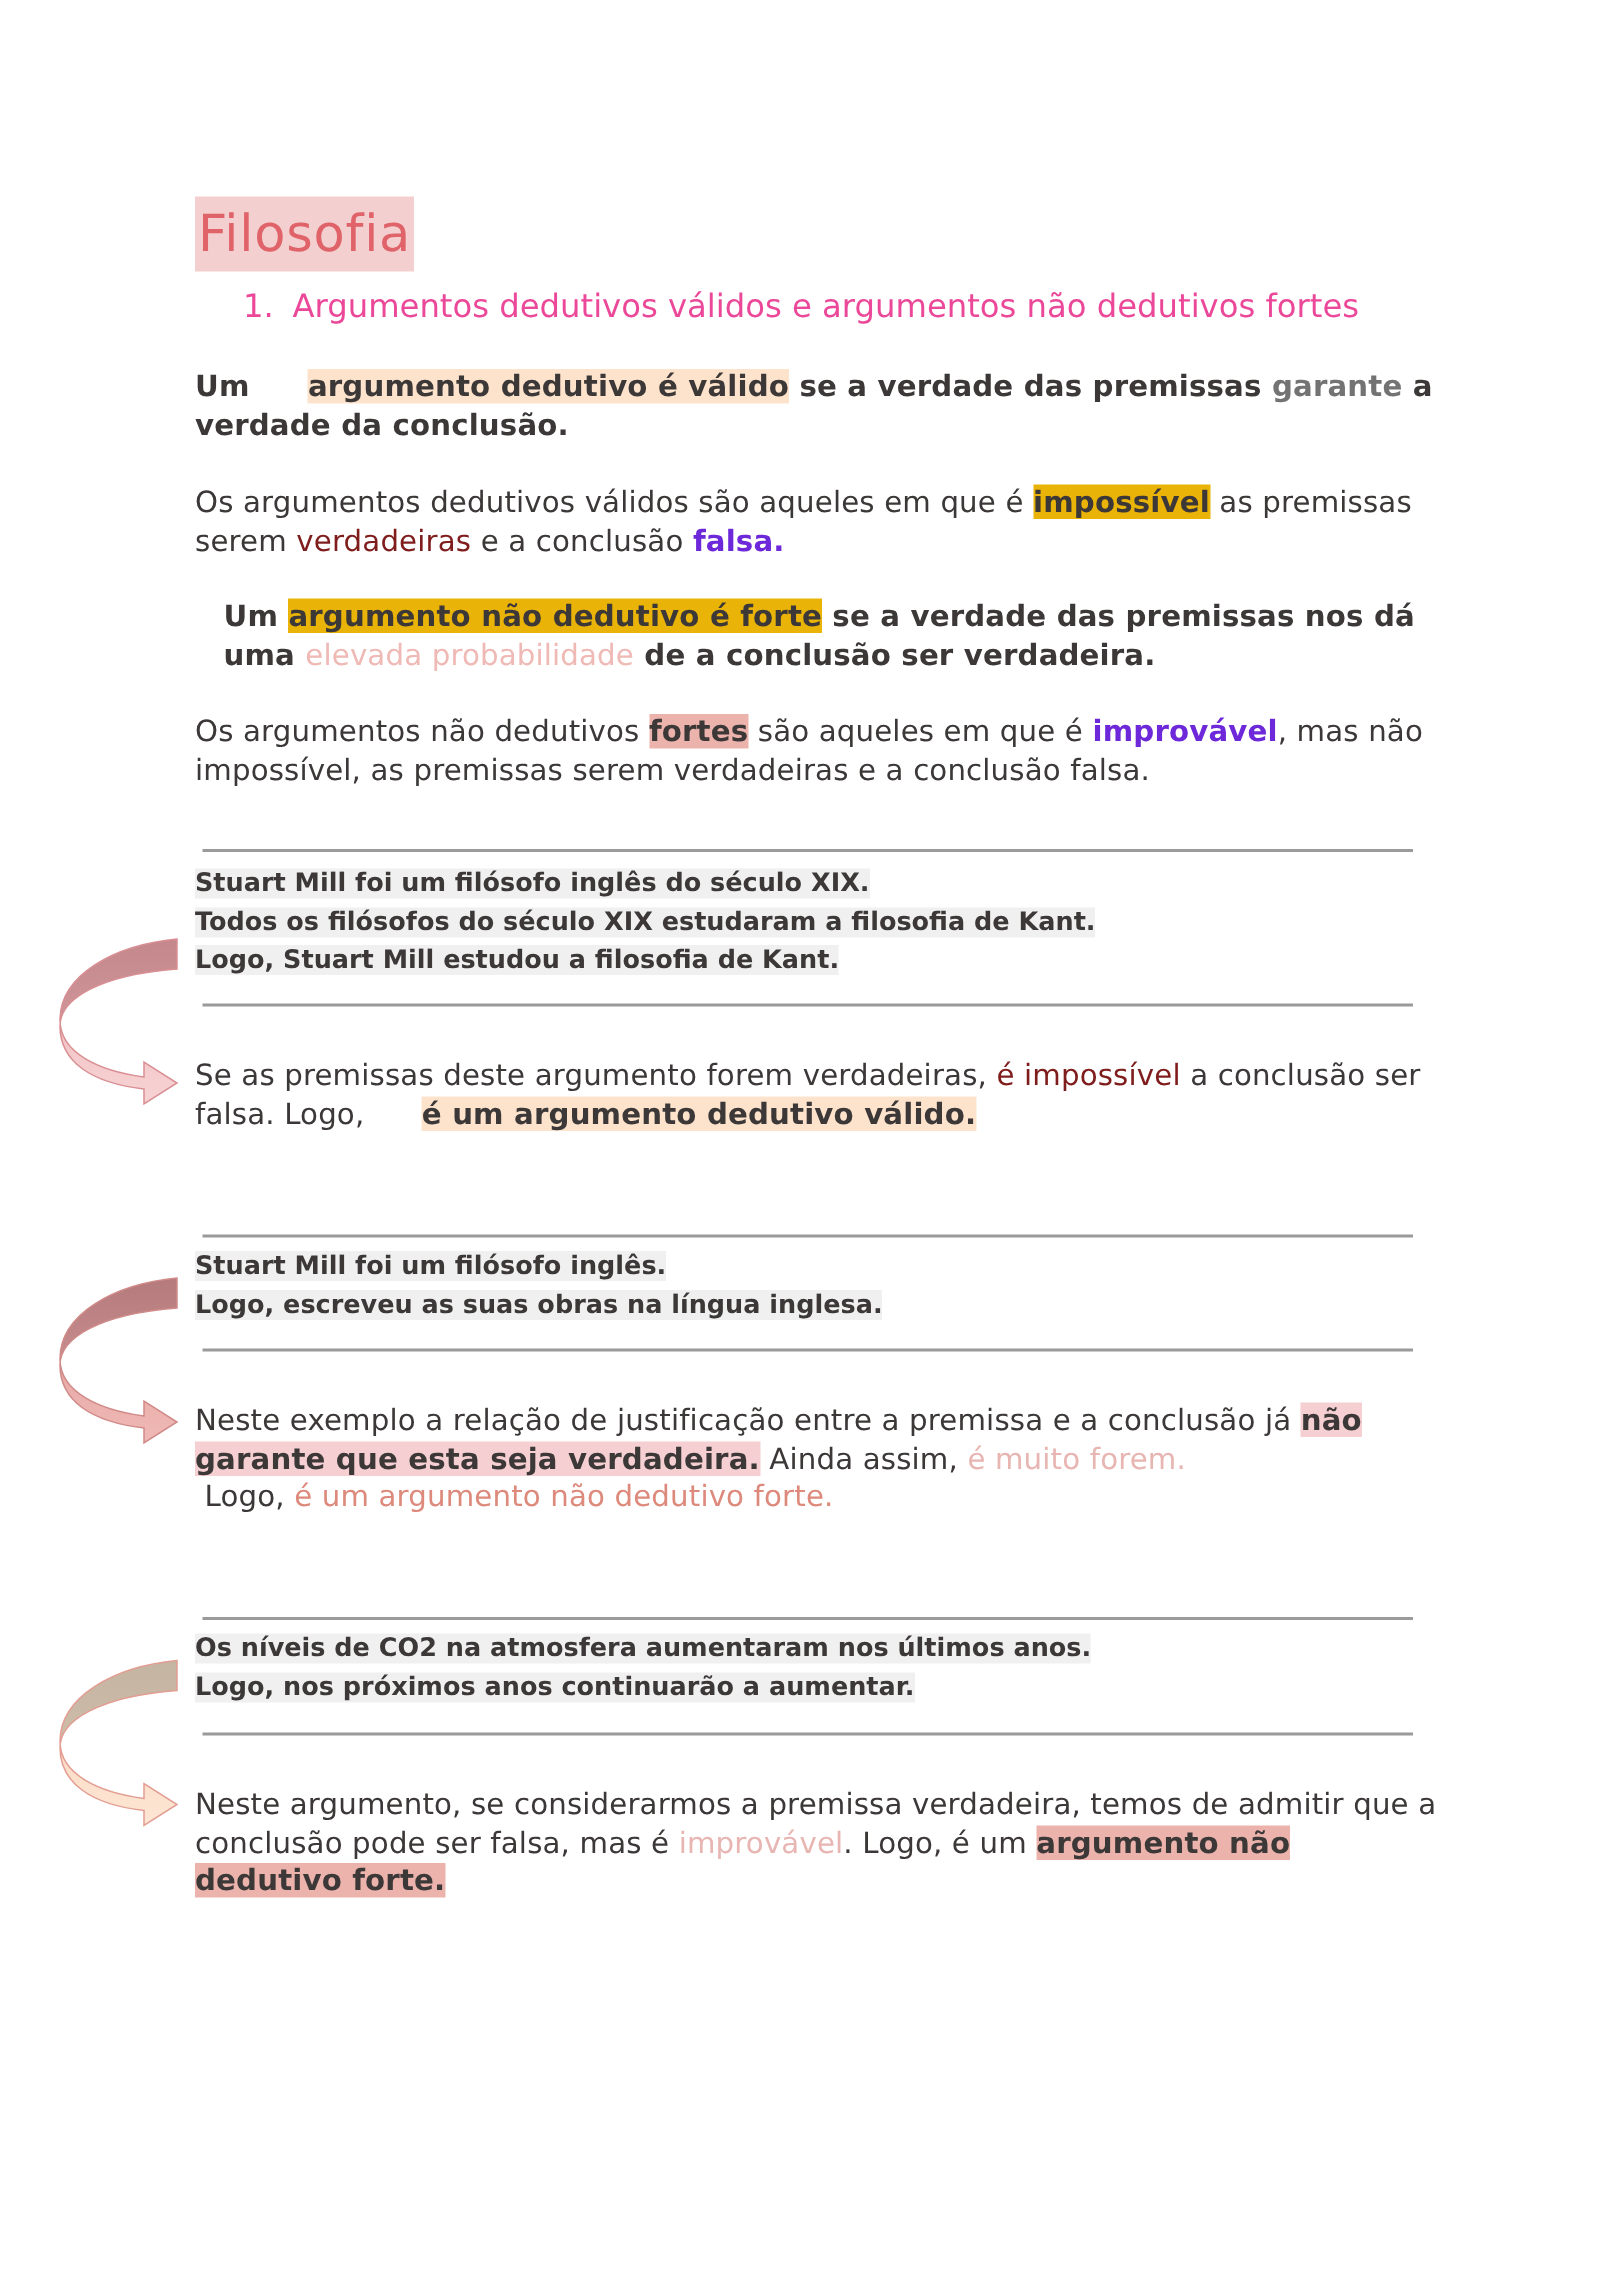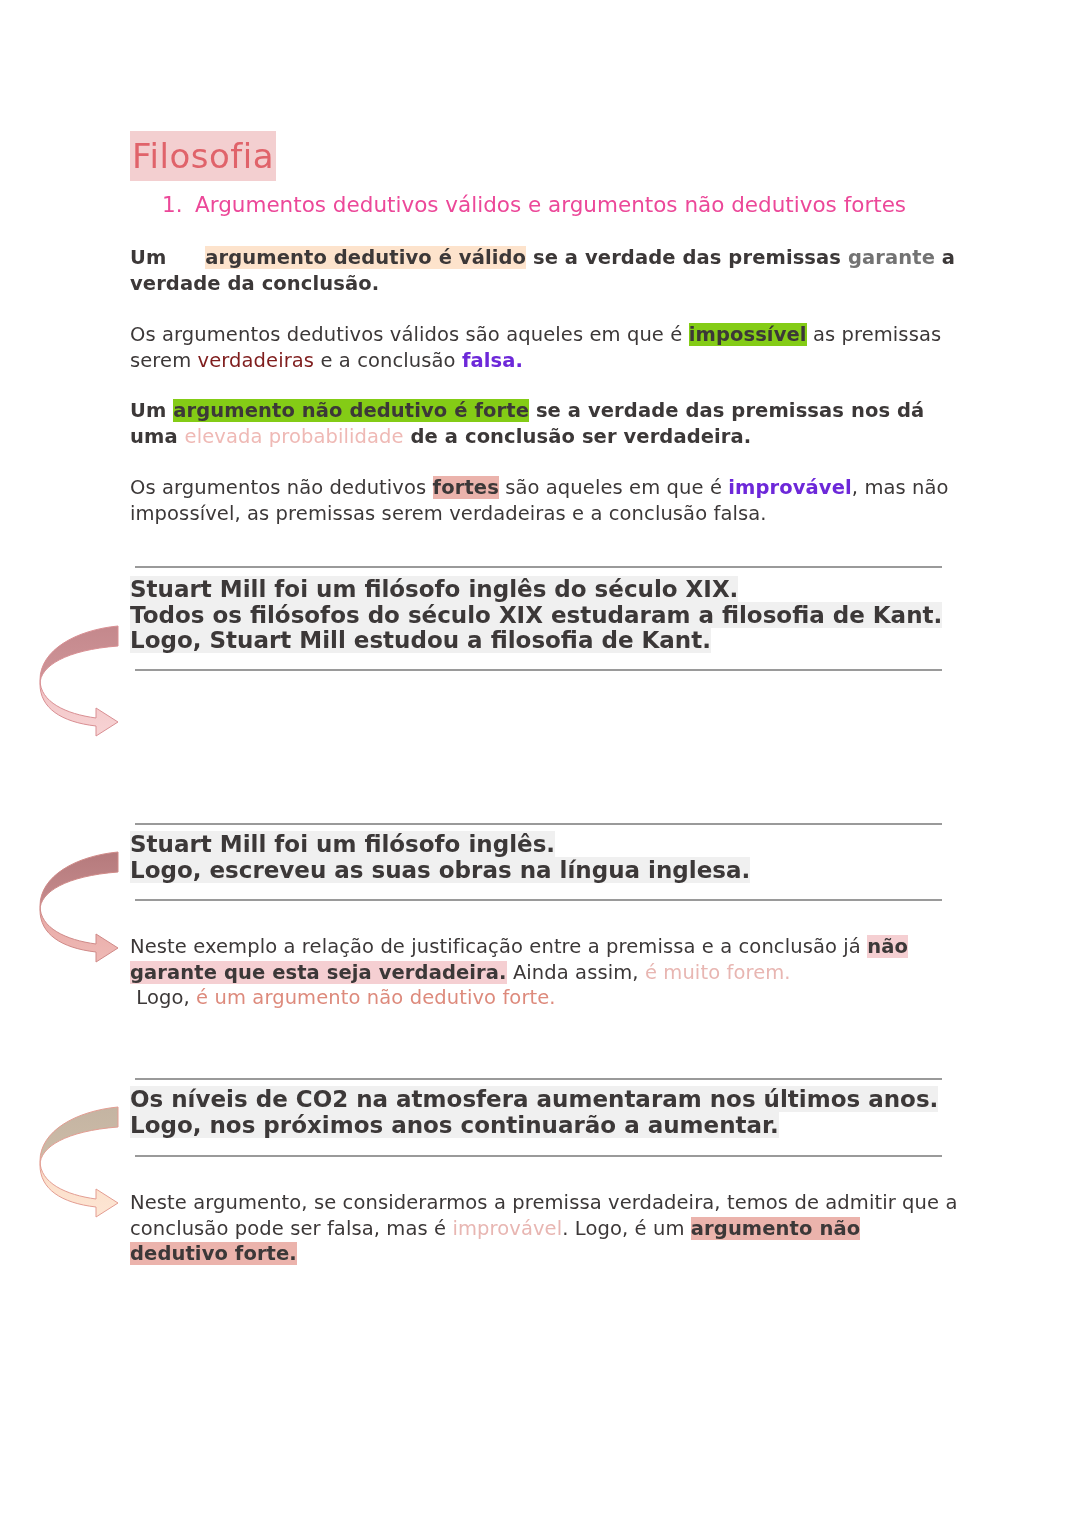--- a/index.html
+++ b/index.html
@@ -9,31 +9,31 @@
   .title { position:absolute; left:130px; top:131px; height:50px; padding:0 2px;
            background:#f3cfd0; color:#e0636a; font-size:34px; line-height:50px;
            font-family:"DejaVu Sans", sans-serif; letter-spacing:0.5px; }
   .subtitle { position:absolute; left:162px; top:190px; font-size:21.5px; color:#ec4899;
               line-height:30px; white-space:nowrap; }
   .subtitle .num { display:inline-block; width:33px; }
   .para { position:absolute; left:130px; width:830px; font-size:19.5px; line-height:25.5px;
           color:#3c3838; letter-spacing:0.1px; }
   .b { font-weight:bold; }
   .hl-peach { background:#fde3cc;margin-left:32px; }
-  .hl-grey { background:#84cc16; }
+  .hl-grey { background:#eab308; }
   .hl-pink { background:#f5cfd2; }
   .hl-salmon { background:#ebb3ac; }
   .c-peach { color:#737373; }
   .c-pink { color:#7f1d1d; }
   .c-red { color:#6d28d9; }
   .c-lightpink { color:#efb9b5; }
   .c-salmon { color:#dd8a7c; }
   .c-palepink { color:#e8b6b2; }
   .rule { position:absolute; left:135px; width:807px; height:2px; background:#9a9a9a; }
-  .example { position:absolute; left:130px; font-size:23px; line-height:25.5px; font-weight:bold; color:#3c3838; }
+  .example { position:absolute; left:130px; font-size:17px; line-height:25.5px; font-weight:bold; color:#3c3838; }
   .example span.line { background:#f0f0f0; display:inline; }
   .arrow { position:absolute; left:36px; width:90px; height:118px; }
 </style>
 </head>
 <body>
 
 <div class="page">
 
   <div class="title">Filosofia</div>
 
@@ -51,21 +51,21 @@
 
   <div class="para" style="top:322px;">
     <span>Os argumentos dedutivos válidos são aqueles em que é</span>
     <span class="b hl-grey">impossível</span>
     <span>as premissas serem</span>
     <span class="c-pink">verdadeiras</span>
     <span>e a conclusão</span>
     <span class="b c-red">falsa.</span>
   </div>
 
-  <div class="para b" style="top:398px;">
+  <div class="para b" style="top:398px;margin-left:19px;">
     <span>Um</span>
     <span class="hl-grey">argumento não dedutivo é forte</span>
     <span>se a verdade das premissas nos dá uma</span>
     <span class="c-lightpink" style="font-weight:normal;">elevada probabilidade</span>
     <span>de a conclusão ser verdadeira.</span>
   </div>
 
   <div class="para" style="top:475px;">
     <span>Os argumentos não dedutivos</span>
     <span class="b hl-salmon">fortes</span>
@@ -86,20 +86,26 @@
       <linearGradient id="g1" x1="0" y1="0" x2="0" y2="1">
         <stop offset="0" stop-color="#c4888c"></stop>
         <stop offset="0.5" stop-color="#cf9599"></stop>
         <stop offset="0.5" stop-color="#f2c3c5"></stop>
         <stop offset="1" stop-color="#f7d3d4"></stop>
       </linearGradient>
     </defs>
     <path d="M82 4 C40 8 4 28 4 58 C4 80 30 92 60 96 L60 86 L82 100 L60 114 L60 104 C25 100 4 86 4 62 C4 44 30 28 82 24 Z" fill="url(#g1)" stroke="#d98f93" stroke-width="1"></path>
   </svg>
 
+  <div class="para" style="top:704px;">
+    <span>Se as premissas deste argumento forem verdadeiras,</span>
+    <span class="c-pink">é impossível</span>
+    <span>a conclusão ser falsa. Logo,</span>
+    <span class="b hl-peach">é um argumento dedutivo válido.</span>
+  </div>
 
   <div class="rule" style="top:823px;"></div>
   <div class="example" style="top:832px;">
     <span class="line">Stuart Mill foi um filósofo inglês.</span><br>
     <span class="line">Logo, escreveu as suas obras na língua inglesa.</span>
   </div>
   <div class="rule" style="top:899px;"></div>
 
   <svg class="arrow" style="top:848px;" viewBox="0 0 90 118">
     <defs>

